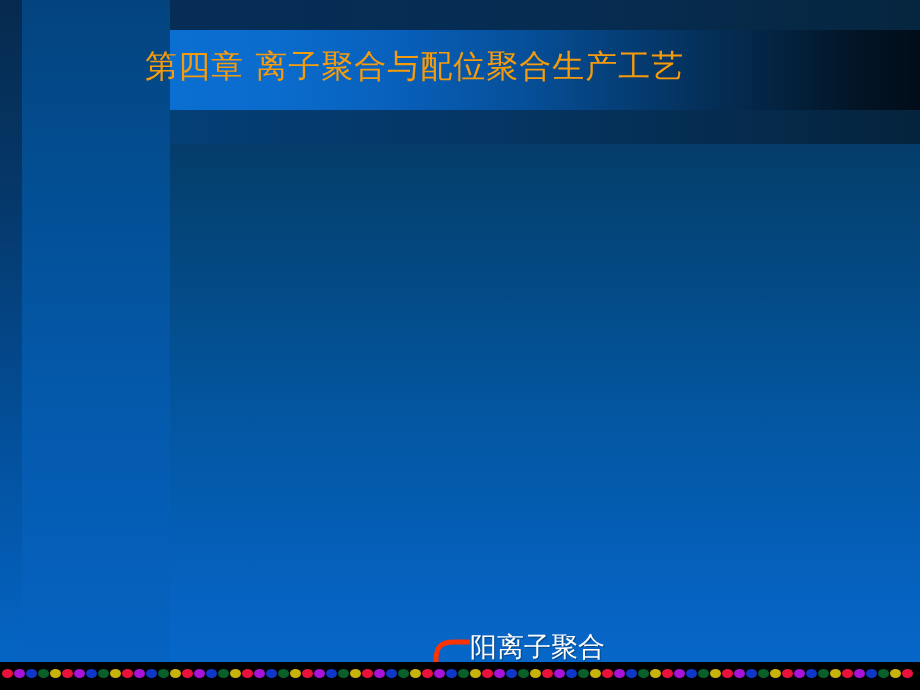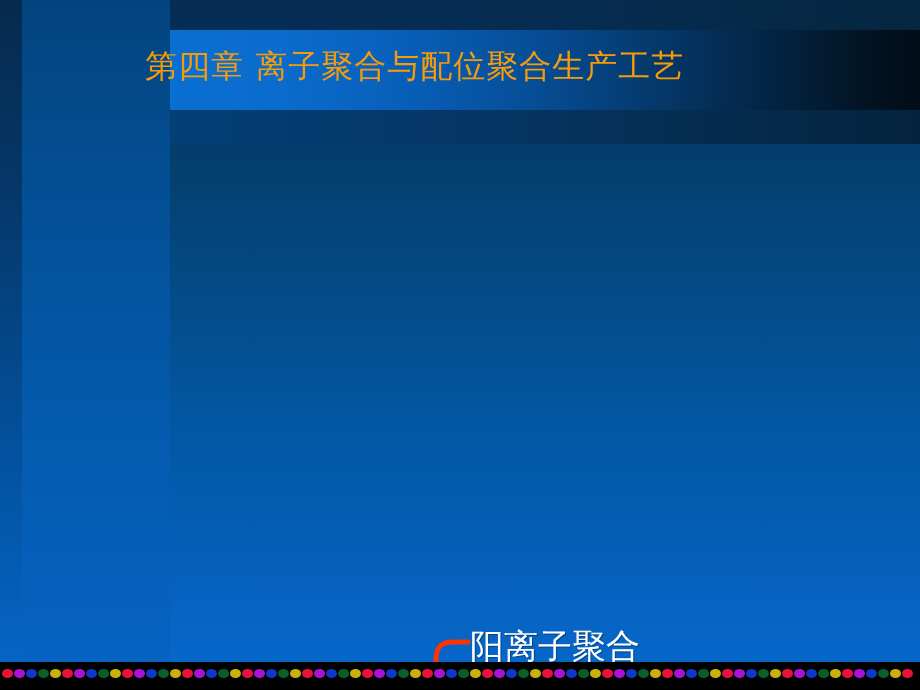--- a/index.html
+++ b/index.html
@@ -57,21 +57,21 @@
     text-shadow:1px 1px 1px rgba(0,0,0,0.35);
   }
   .para .kw { color:#ffff33; }
   .para .en { font-family:"DejaVu Serif", serif; }
 
   
   .diagram { position:absolute; left:0; top:300px; width:920px; height:280px; }
   .brace-svg { position:absolute; left:398px; top:330px; }
   .leaf {
     position:absolute;
-    font-size:34px; line-height:27px; color:#ffffff;
+    font-size:27px; line-height:27px; color:#ffffff;
     white-space:nowrap;
     text-shadow:1px 1px 1px rgba(0,0,0,0.35);
   }
   .leaf-1 { left:470px; top:333px; }
 
   
   .bottom-strip {
     position:absolute; left:0; bottom:0; width:920px; height:28px;
     background:#000000;
     overflow:hidden;

